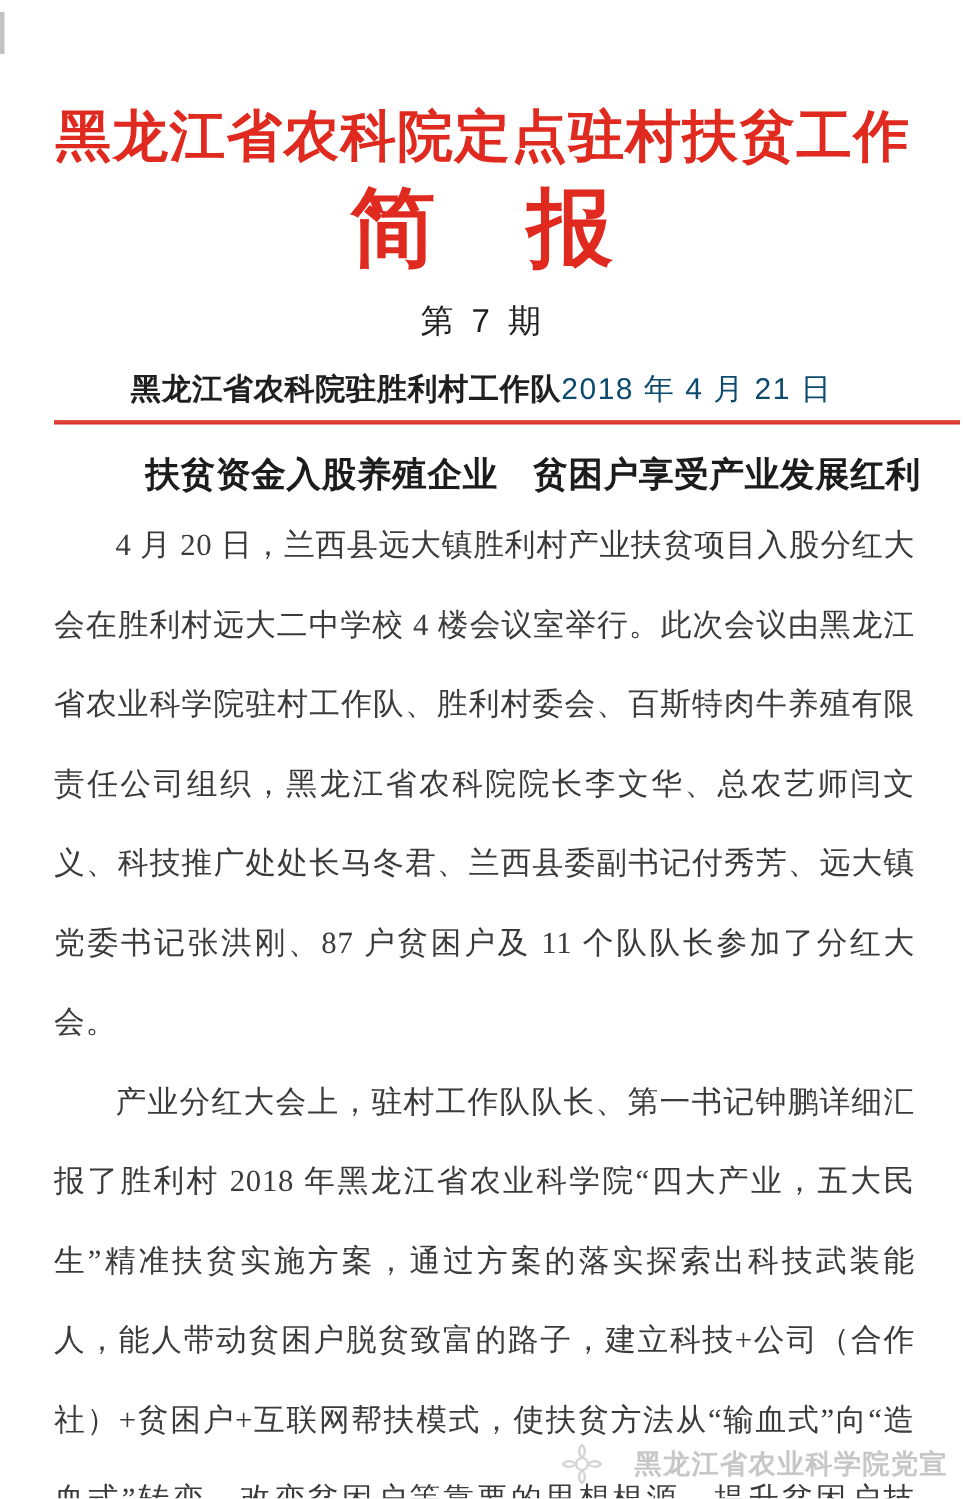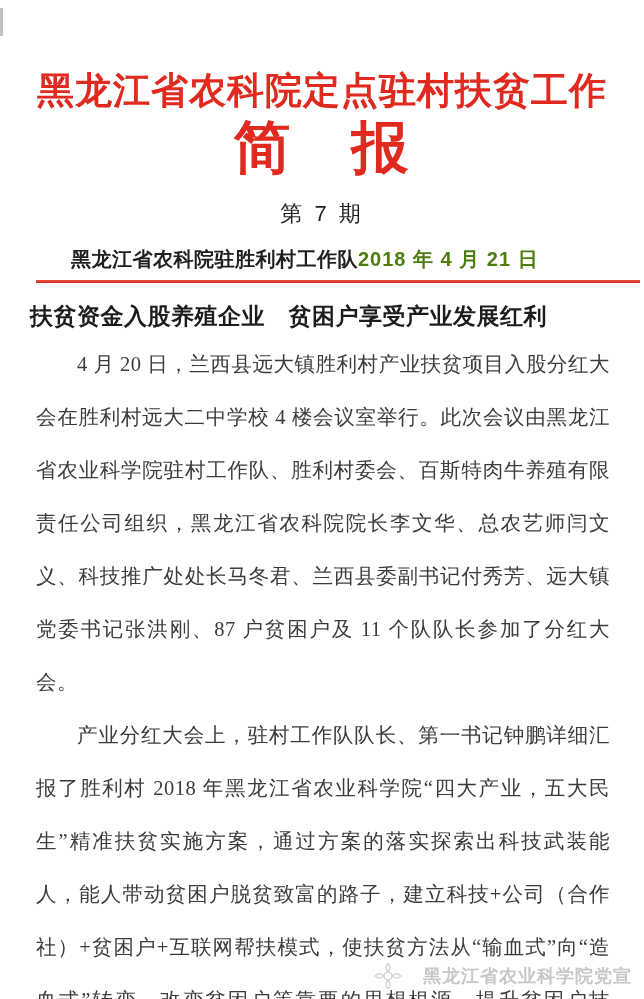--- a/index.html
+++ b/index.html
@@ -39,58 +39,57 @@
     line-height: 1.15;
     font-family: "Liberation Sans", sans-serif;
   }
   .masthead-subtitle {
     margin: 8px 0 0 0;
     color: #e02a1f;
     font-size: 57px;
     font-weight: bold;
     line-height: 1.1;
     letter-spacing: 2px;
-    font-family: Liberation Mono, monospace;
+    font-family: Liberation Sans, sans-serif;
   }
   .issue-label {
     margin-top: 16px;
     color: #1f1f1f;
     font-size: 22px;
     font-weight: normal;
     letter-spacing: 3px;
   }
   .info-row {
     display: flex;
-    justify-content: flex-start;
+    justify-content: center;
     align-items: baseline;
     padding: 0 40px 0 38px;
     margin-top: 17px;
-    margin-left: 33px;
   }
   .publisher {
     color: #1f1f1f;
     font-size: 20px;
     font-weight: bold;
     letter-spacing: 0.5px;
   }
   .issue-date {
-    color: #4d7c0f;
+    color: #0c4a6e;
     font-size: 20px;
-    font-weight: 700;
+    font-weight: 400;
     letter-spacing: 1px;
   }
   .red-rule {
     margin: 7px 4px 0 36px;
     height: 3px;
     border: none;
     background: linear-gradient(#e4564d, #d92a20);
   }
   .headline {
     margin: 18px 30px 0 30px;
-    text-align: left;
+    text-align: right;
     color: #1c1c1c;
     font-size: 23px;
     font-weight: bold;
     letter-spacing: 0.5px;
     font-family: "Liberation Sans", sans-serif;
   }
   .article {
     padding: 6px 34px 0 36px;
     font-family: "Liberation Serif", serif;
     color: #3b3b3b;

